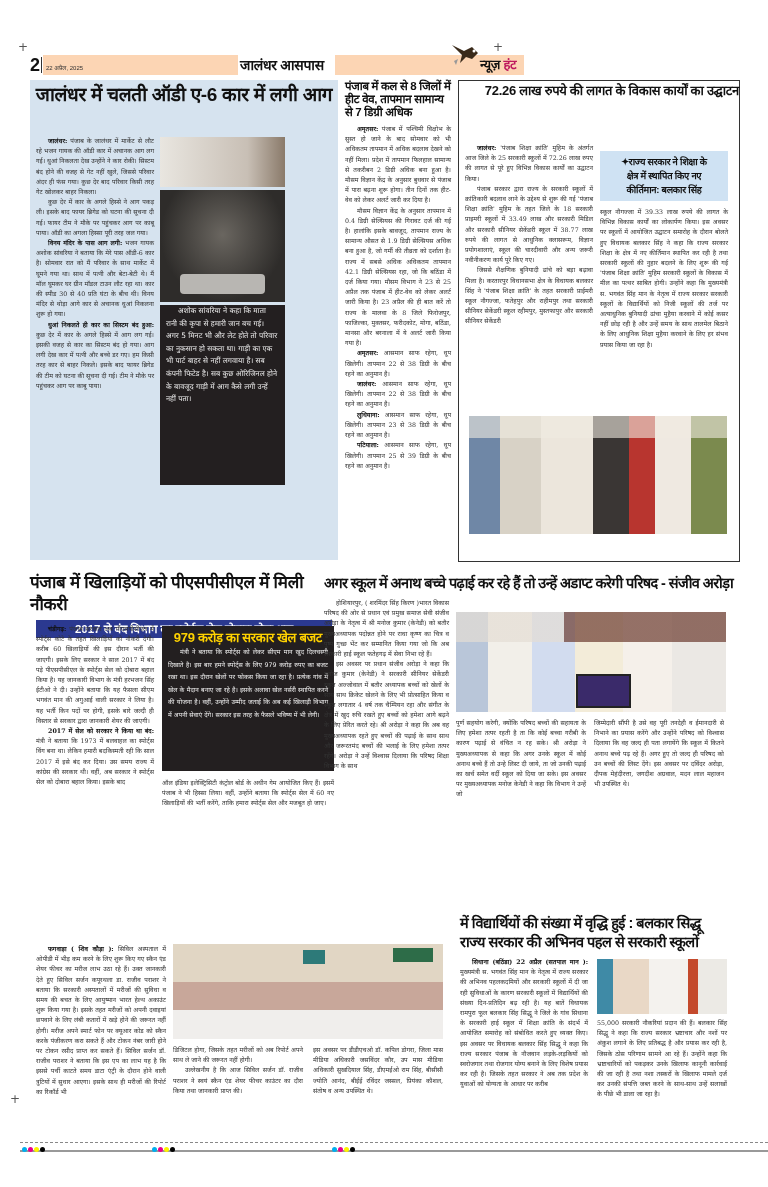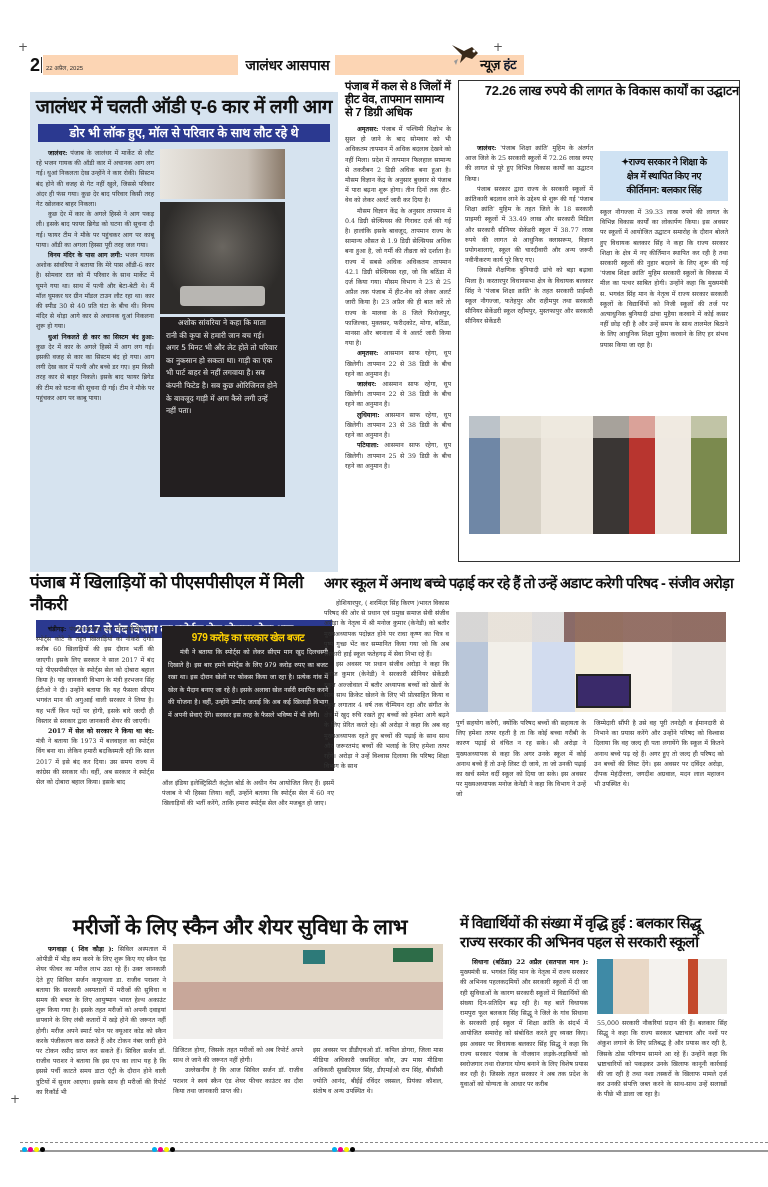--- a/index.html
+++ b/index.html
@@ -18,37 +18,36 @@
 <div class="crop" style="left:18px;top:40px">+</div>
 <div class="crop" style="left:493px;top:40px">+</div>
 <div class="crop" style="left:10px;top:1092px">+</div>
 
 <div class="abs" style="left:30px;top:55px;width:465px;height:20px;">
   <div class="abs" style="left:0;top:0;width:10px;height:20px;font-family:'Liberation Sans',sans-serif;font-weight:bold;font-size:18px;line-height:20px;color:#111">2</div>
   <div class="abs" style="left:11px;top:2px;width:1px;height:16px;background:#333"></div>
   <div class="abs" style="left:13px;top:0;width:195px;height:20px;background:#fcd5b4">
     <span style="font-size:6px;line-height:20px;padding-left:3px;font-family:'Liberation Sans',sans-serif;color:#333">22 अप्रैल, 2025</span>
   </div>
-  <div class="abs hl" style="left:210px;top:0;width:95px;height:20px;font-size:14px;line-height:20px;text-align:center">जालंधर आसपास</div>
+  <div class="abs hl" style="left:210px;top:0;width:95px;height:20px;font-size:14px;line-height:20px;">जालंधर आसपास</div>
   <div class="abs" style="left:305px;top:0;width:189px;height:20px;background:#fcd5b4"></div>
   <div class="abs" style="left:420px;top:-14px;width:30px;height:28px">
     <svg width="30" height="28" viewBox="0 0 30 28">
         <path d="M2 4 L14 10 L22 6 L28 12 L22 18 L16 16 L10 22 L12 14 Z" fill="#3a2a1a"></path>
         <circle cx="24" cy="10" r="1.5" fill="#fff"></circle>
         <path d="M4 20 L8 18 L6 24 Z" fill="#999"></path>
       </svg>
   </div>
   <div class="abs hl" style="left:450px;top:0;height:20px;font-size:13px;line-height:20px;white-space:nowrap">
-    <span>न्यूज़</span> <span style="color:#0f172a">हंट</span>
+    <span>न्यूज़</span> <span style="color:#be185d">हंट</span>
   </div>
 </div>
 
-<div class="abs" style="left:30px;top:92px;width:308px;height:480px;background:#d6e3ef;">
+<div class="abs" style="left:30px;top:80px;width:308px;height:480px;background:#d6e3ef;">
   <div class="hl abs" style="left:0;top:3px;width:308px;text-align:center;font-size:19px;line-height:24px">जालंधर में चलती ऑडी ए-6 कार में लगी आग</div>
-  <div class="abs" style="left:8px;top:32px;width:292px;height:18px;background:#2b3990;color:#fff;font-family:'Liberation Sans',sans-serif;font-weight:bold;font-size:12.5px;line-height:18px;text-align:center">डोर भी लॉक हुए, मॉल से परिवार के साथ लौट रहे थे</div>
   <div class="abs body-text" style="left:6px;top:56px;width:118px">
     <p><b>जालंधर:</b><span> पंजाब के जालंधर में मार्केट से लौट रहे भजन गायक की ऑडी कार में अचानक आग लग गई। धुआं निकलता देख उन्होंने ने कार रोकी। सिस्टम बंद होने की वजह से गेट नहीं खुले, जिससे परिवार अंदर ही फंस गया। कुछ देर बाद परिवार किसी तरह गेट खोलकर बाहर निकला।</span></p>
     <p><span>कुछ देर में कार के अगले हिस्से ने आग पकड़ ली। इसके बाद फायर ब्रिगेड को घटना की सूचना दी गई। फायर टीम ने मौके पर पहुंचकर आग पर काबू पाया। ऑडी का अगला हिस्सा पूरी तरह जल गया।</span></p>
     <p><b>विनय मंदिर के पास आग लगी:</b><span> भजन गायक अशोक सांवरिया ने बताया कि मेरे पास ऑडी-6 कार है। सोमवार रात को मैं परिवार के साथ मार्केट में घूमने गया था। साथ में पत्नी और बेटा-बेटी थे। मैं मॉल घूमकर घर ग्रीन मॉडल टाउन लौट रहा था। कार की स्पीड 30 से 40 प्रति घंटा के बीच थी। विनय मंदिर से थोड़ा आगे कार से अचानक धुआं निकलना शुरू हो गया।</span></p>
     <p><b>धुआं निकलते ही कार का सिस्टम बंद हुआ:</b><span> कुछ देर में कार के अगले हिस्से में आग लग गई। इसकी वजह से कार का सिस्टम बंद हो गया। आग लगी देख कार में पत्नी और बच्चे डर गए। हम किसी तरह कार से बाहर निकले। इसके बाद फायर ब्रिगेड की टीम को घटना की सूचना दी गई। टीम ने मौके पर पहुंचकर आग पर काबू पाया।</span></p>
   </div>
   <div class="photo" style="left:130px;top:57px;width:125px;height:50px;background:linear-gradient(90deg,#e9e6e0,#c8bfb5 70%,#8a7a6a)"></div>
   <div class="photo" style="left:130px;top:110px;width:125px;height:112px;background:radial-gradient(ellipse at 50% 40%,#6a6660,#2e2c2a 70%);">
     <div style="position:absolute;left:20px;bottom:8px;width:85px;height:20px;border-radius:4px;background:#b8b6b2"></div>
   </div>
@@ -86,42 +85,41 @@
 </div>
 
 <div class="abs" style="left:30px;top:572px;width:308px;height:340px;">
   <div class="hl" style="text-align:left;font-size:17px;line-height:22px">पंजाब में खिलाड़ियों को पीएसपीसीएल में मिली नौकरी</div>
   <div style="margin:4px 6px 0;height:18px;background:#2b3990;color:#fff;font-family:'Liberation Sans',sans-serif;font-weight:bold;font-size:11.5px;line-height:18px;text-align:center">2017 से बंद विभाग का स्पोर्ट्स सेल दोबारा होगा शुरू</div>
   <div class="abs body-text" style="left:6px;top:52px;width:118px">
     <p><b>चंडीगढ़:</b><span> पंजाब सरकार अब पीएसपीसीएल में स्पोर्ट्स कोटे के तहत खिलाड़ियों को नौकरी देगी। करीब 60 खिलाड़ियों की इस दौरान भर्ती की जाएगी। इसके लिए सरकार ने साल 2017 में बंद पड़े पीएसपीसीएल के स्पोर्ट्स सेल को दोबारा बहाल किया है। यह जानकारी विभाग के मंत्री हरभजन सिंह ईटीओ ने दी। उन्होंने बताया कि यह फैसला सीएम भगवंत मान की अगुआई वाली सरकार ने लिया है। यह भर्ती किन पदों पर होगी, इसके बारे जल्दी ही विस्तार से सरकार द्वारा जानकारी शेयर की जाएगी।</span></p>
     <p><b>2017 में सेल को सरकार ने किया था बंद:</b><span> मंत्री ने बताया कि 1973 में बलवाहल का स्पोर्ट्स विंग बना था। लेकिन हमारी बदकिस्मती रही कि साल 2017 में इसे बंद कर दिया। उस समय राज्य में कांग्रेस की सरकार थी। वहीं, अब सरकार ने स्पोर्ट्स सेल को दोबारा बहाल किया। इसके बाद</span></p>
   </div>
   <div class="abs" style="left:132px;top:54px;width:172px;height:145px;background:#231f20">
-    <div class="hl" style="color:#ffd200;font-size:10px;line-height:16px;text-align:center;padding-top:4px">979 करोड़ का सरकार खेल बजट</div>
+    <div class="hl" style="color:#ffd200;font-size:13px;line-height:16px;text-align:center;padding-top:4px">979 करोड़ का सरकार खेल बजट</div>
     <div style="color:#eee;font-family:'DejaVu Sans',sans-serif;font-size:6.3px;line-height:12.5px;padding:0 6px;text-indent:12px;text-align:justify">मंत्री ने बताया कि स्पोर्ट्स को लेकर सीएम मान खुद दिलचस्पी दिखाते है। इस बार हमने स्पोर्ट्स के लिए 979 करोड़ रुपए का बजट रखा था। इस दौरान खेलों पर फोकस किया जा रहा है। प्रत्येक गांव में खेल के मैदान बनाए जा रहे है। इसके अलावा खेल नर्सरी स्थापित करने की योजना है। वहीं, उन्होंने उम्मीद जताई कि अब कई खिलाड़ी विभाग में अपनी सेवाएं देंगे। सरकार इस तरह के फैसले भविष्य में भी लेगी।</div>
   </div>
   <div class="abs body-text" style="left:132px;top:206px;width:172px">ऑल इंडिया इलेक्ट्रिसिटी कंट्रोल बोर्ड के अधीन गेम आयोजित किए हैं। इसमें पंजाब ने भी हिस्सा लिया। वहीं, उन्होंने बताया कि स्पोर्ट्स सेल में 60 नए खिलाड़ियों की भर्ती करेंगे, ताकि हमारा स्पोर्ट्स सेल और मजबूत हो जाए।</div>
 </div>
 
 <div class="abs" style="left:324px;top:572px;width:400px;height:340px;">
   <div class="hl" style="font-size:14.5px;line-height:22px;white-space:nowrap;letter-spacing:-0.6px">अगर स्कूल में अनाथ बच्चे पढ़ाई कर रहे हैं तो उन्हें अडाप्ट करेगी परिषद - संजीव अरोड़ा</div>
   <div class="abs body-text" style="left:0;top:26px;width:125px">
     <p><span>होशियारपुर, ( शरमिंदर सिंह किरण )भारत विकास परिषद की ओर से प्रधान एवं प्रमुख समाज सेवी संजीव अरोड़ा के नेतृत्व में श्री मनोज कुमार (केनेडी) को बतौर मुख्यअध्यापक पदोन्नत होने पर राधा कृष्ण का चित्र व पुष्प गुच्छ भेंट कर सम्मानित किया गया जो कि अब सरकारी हाई स्कूल फतेहगढ़ में सेवा निभा रहे हैं।</span></p>
     <p><span>इस अवसर पर प्रधान संजीव अरोड़ा ने कहा कि मनोज कुमार (केनेडी) ने सरकारी सीनियर सेकेंडरी स्कूल अज्जोवाल में बतौर अध्यापक बच्चों को खेलों के साथ साथ क्रिकेट खेलने के लिए भी प्रोत्साहित किया व स्कूल लगातार 4 वर्ष तक चैम्पियन रहा और संगीत के क्षेत्र में खुद रुचि रखते हुए बच्चों को हमेशा आगे बढ़ने के लिए प्रेरित करते रहे। श्री अरोड़ा ने कहा कि अब वह मुख्यअध्यापक रहते हुए बच्चों की पढ़ाई के साथ साथ और जरूरतमंद बच्चों की भलाई के लिए हमेशा तत्पर रहेंगे। अरोड़ा ने उन्हें विश्वास दिलाया कि परिषद शिक्षा विभाग के साथ</span></p>
   </div>
   <div class="photo" style="left:132px;top:40px;width:270px;height:100px;background:linear-gradient(90deg,#b9c6d9 0 12%,#f2efe9 12% 28%,#d2dcef 28% 44%,#f3ecd9 44% 62%,#f5f0ea 62% 80%,#ebe8e4 80%)">
     <div style="position:absolute;left:0;top:0;width:100%;height:30px;background:linear-gradient(90deg,#e4ddd4 0 40%,#6b3a2e 40% 100%);opacity:.7"></div>
     <div style="position:absolute;left:120px;top:62px;width:55px;height:34px;background:#3a2a6a;border:2px solid #222"></div>
   </div>
   <div class="abs body-text" style="left:132px;top:146px;width:130px">पूर्ण सहयोग करेगी, क्योंकि परिषद बच्चों की सहायता के लिए हमेशा तत्पर रहती है ता कि कोई बच्चा गरीबी के कारण पढ़ाई से वंचित न रह सके। श्री अरोड़ा ने मुख्यअध्यापक से कहा कि अगर उनके स्कूल में कोई अनाथ बच्चे हैं तो उन्हे लिस्ट दी जाये, ता जो उनकी पढ़ाई का खर्च समेत वर्दी स्कूल को दिया जा सके। इस अवसर पर मुख्यअध्यापक मनोज केनेडी ने कहा कि विभाग ने उन्हें जो</div>
   <div class="abs body-text" style="left:270px;top:146px;width:130px">जिम्मेदारी सौंपी है उसे वह पूरी तनदेही व ईमानदारी से निभाने का प्रयास करेंगे और उन्होंने परिषद को विश्वास दिलाया कि वह जल्द ही पता लगायेंगे कि स्कूल में कितने अनाथ बच्चे पढ़ रहे हैं। अगर हुए तो जल्द ही परिषद को उन बच्चों की लिस्ट देंगे। इस अवसर पर दविंदर अरोड़ा, दीपक मेहंदीरत्ता, जगदीश अग्रवाल, मदन लाल महाजन भी उपस्थित थे।</div>
 </div>
 
 <div class="abs" style="left:30px;top:914px;width:420px;height:180px;">
-  <div class="hl" style="text-align:center;font-size:21px;line-height:26px">मरीजों के लिए स्कैन और शेयर सुविधा के लाभ</div>
   <div class="abs body-text" style="left:6px;top:30px;width:130px">
     <p><b>फगवाड़ा ( शिव कौड़ा ):</b><span> सिविल अस्पताल में ओपीडी में भीड़ कम करने के लिए शुरू किए गए स्कैन एंड शेयर फीचर का मरीज लाभ उठा रहे हैं। उक्त जानकारी देते हुए सिविल सर्जन कपूरथला डा. राजीव पराशर ने बताया कि सरकारी अस्पतालों में मरीजों की सुविधा व समय की बचत के लिए आयुष्मान भारत हेल्थ अकाउंट शुरू किया गया है। इसके तहत मरीजों को अपनी दवाइयां छपवाने के लिए लंबी कतारों में खड़े होने की जरूरत नहीं होगी। मरीज अपने स्मार्ट फोन पर क्यूआर कोड को स्कैन करके पंजीकरण करा सकते हैं और टोकन नंबर जारी होने पर टोकन रसीद प्राप्त कर सकते हैं। सिविल सर्जन डॉ. राजीव पराशर ने बताया कि इस एप का लाभ यह है कि इससे पर्ची काटते समय डाटा एंट्री के दौरान होने वाली त्रुटियों में सुधार आएगा। इसके साथ ही मरीजों की रिपोर्ट का रिकॉर्ड भी</span></p>
   </div>
   <div class="photo" style="left:143px;top:30px;width:270px;height:95px;background:linear-gradient(180deg,#e1d6c4 0 40%,#c8a79a 40% 70%,#f0eeec 70%)">
     <div style="position:absolute;left:130px;top:6px;width:22px;height:14px;background:#2d7a79"></div>
     <div style="position:absolute;left:220px;top:4px;width:40px;height:14px;background:#2d6c48"></div>
   </div>
   <div class="abs body-text" style="left:143px;top:131px;width:130px">
     <p style="text-indent:0"><span>डिजिटल होगा, जिसके तहत मरीजों को अब रिपोर्ट अपने साथ ले जाने की जरूरत नहीं होगी।</span></p>
     <p><span>उल्लेखनीय है कि आज सिविल सर्जन डॉ. राजीव पराशर ने स्वयं स्कैन एंड शेयर फीचर काउंटर का दौरा किया तथा जानकारी प्राप्त की।</span></p>

